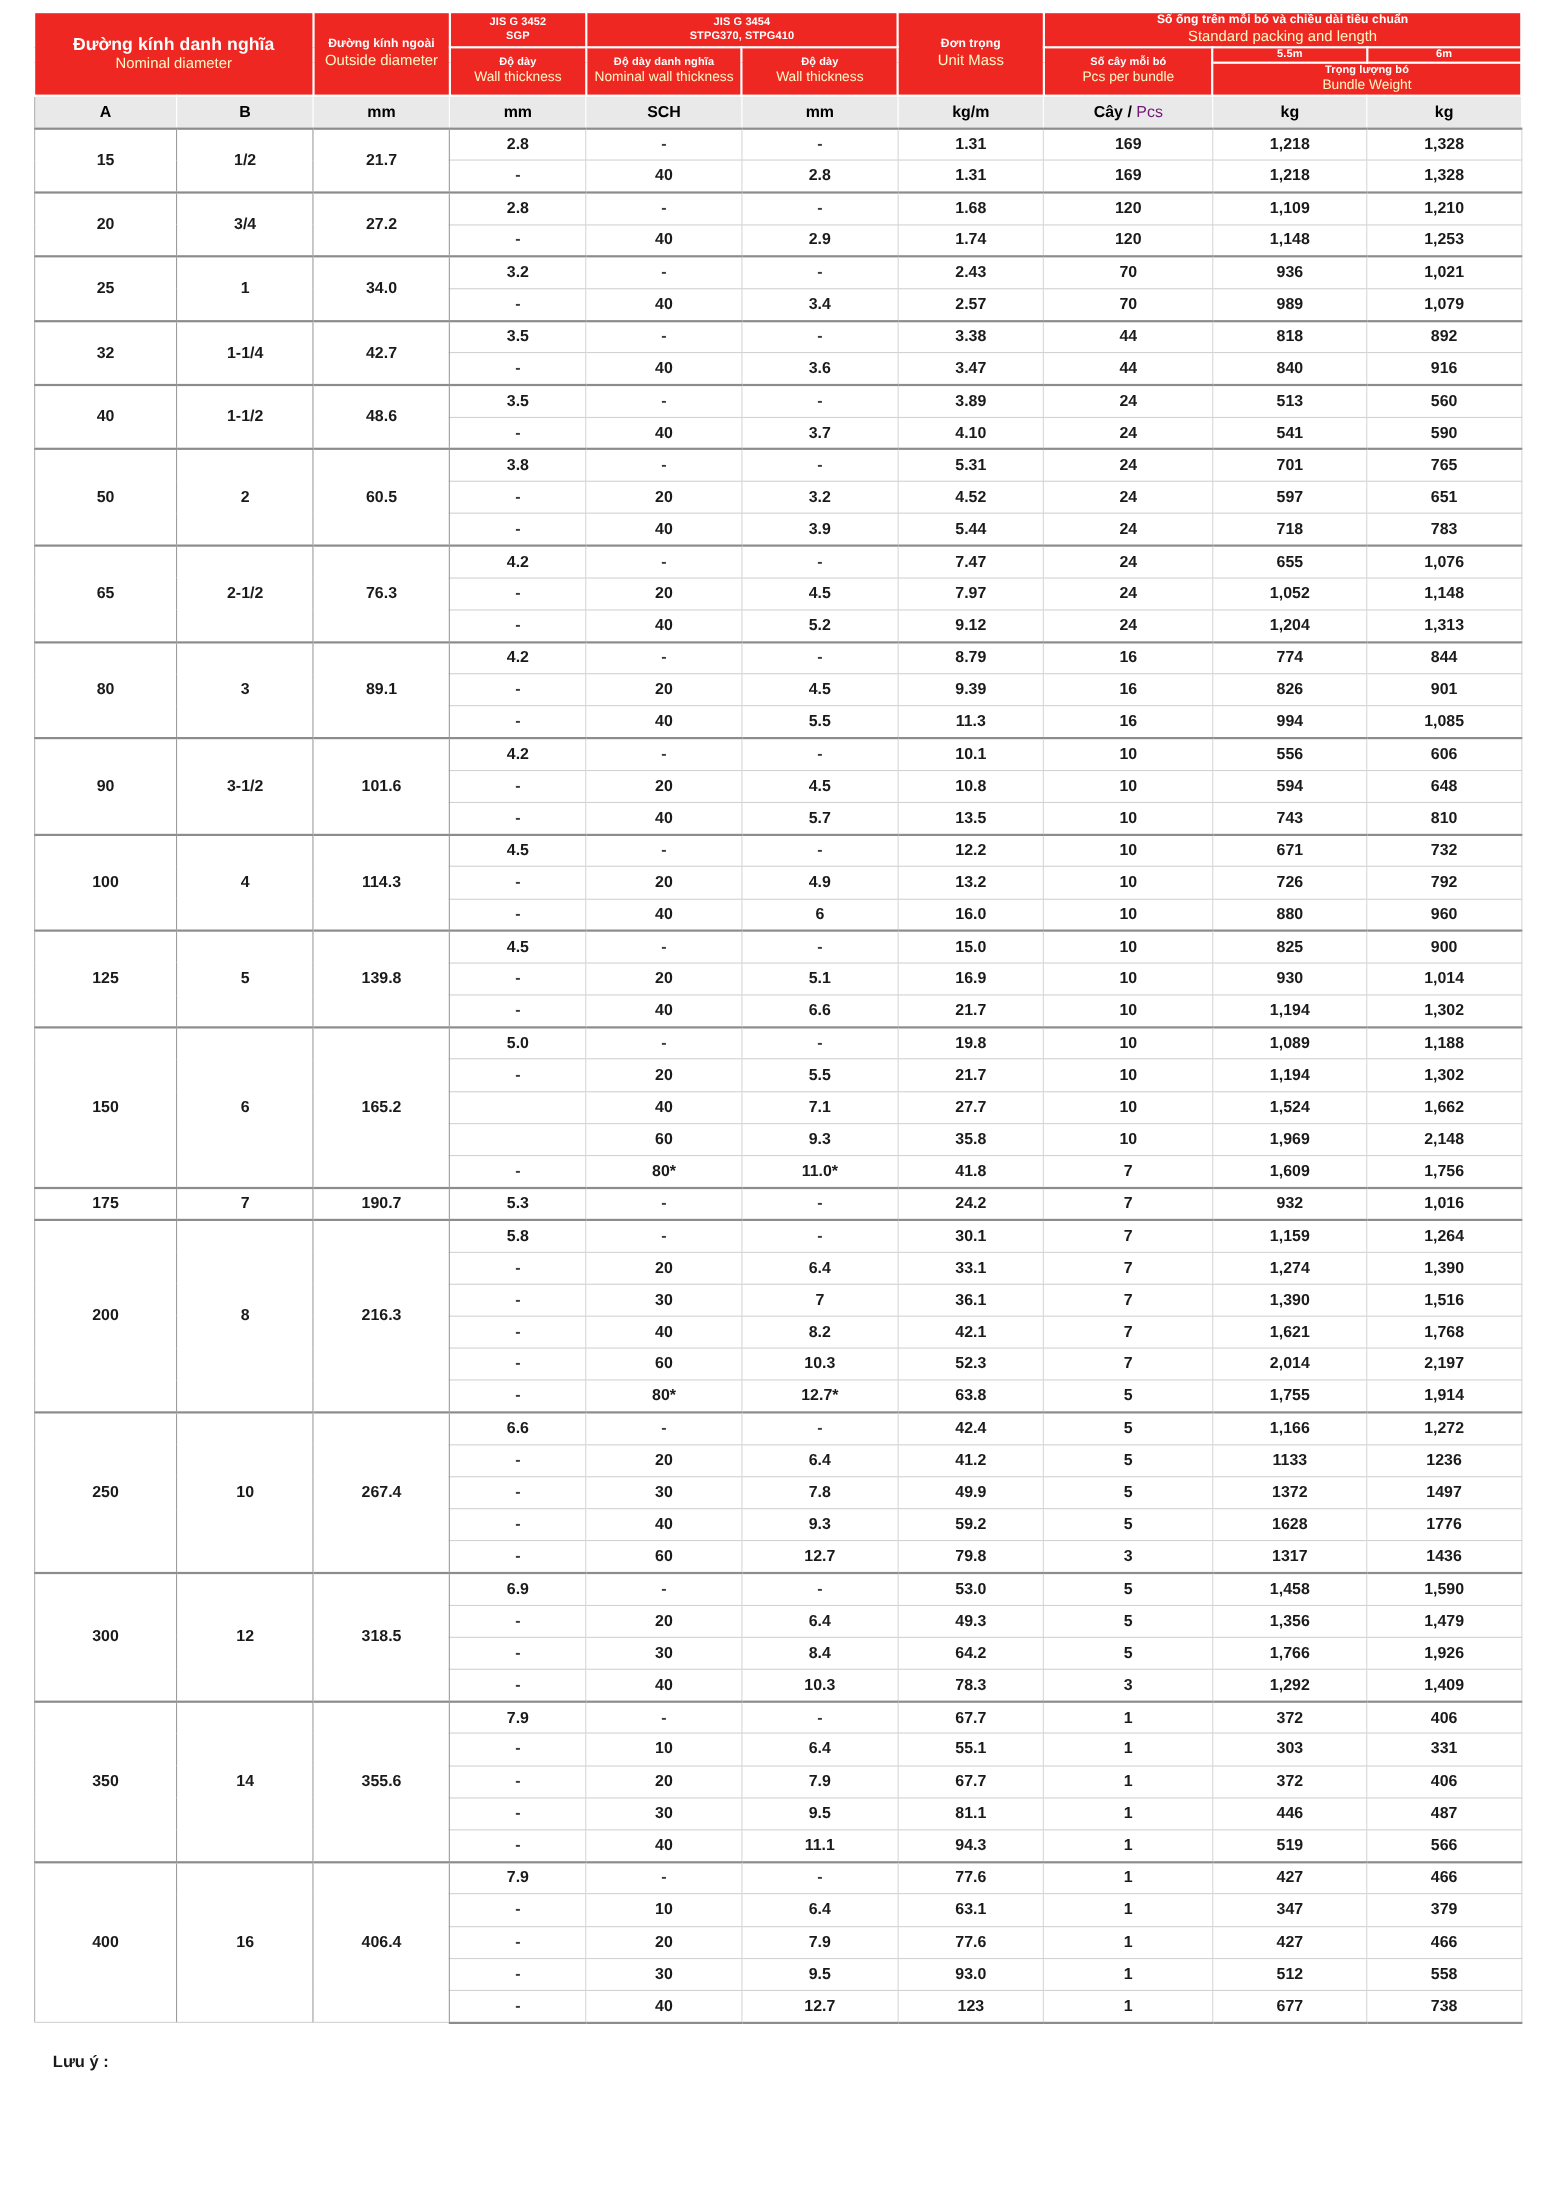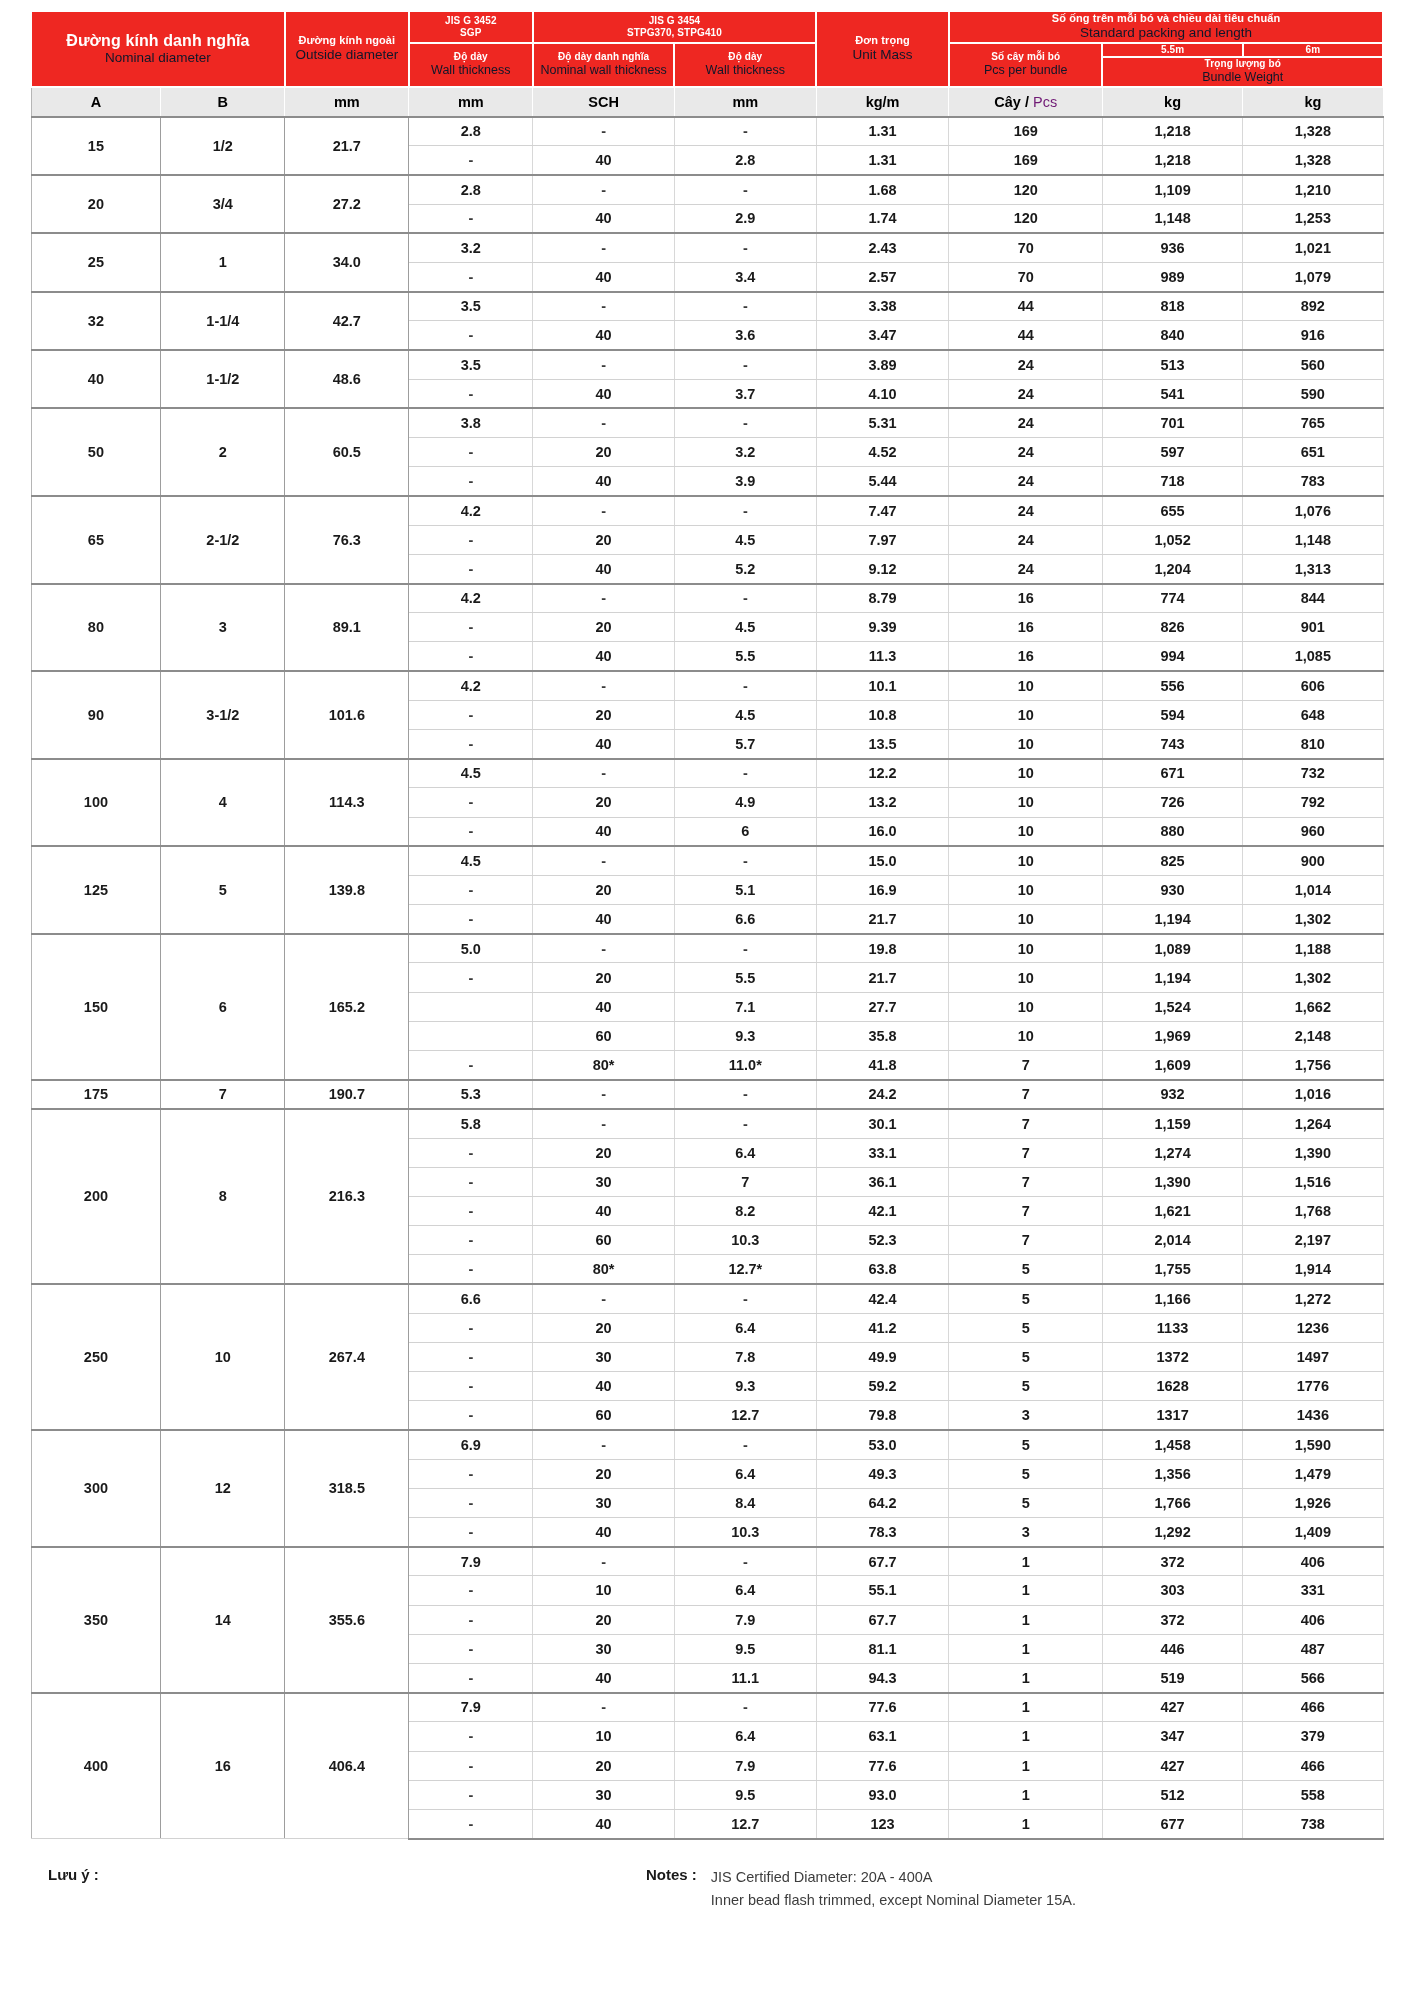--- a/index.html
+++ b/index.html
@@ -44,21 +44,21 @@
   .hcell .vi {
     display: block;
     font-weight: bold;
     font-size: 11px;
     letter-spacing: .1px;
   }
   .hcell .en {
     display: block;
     font-weight: normal;
     font-size: 13.5px;
-    color: #0f172a;
+    color: #fef9c3;
   }
   .hcell.big .vi { font-size: 16px; }
   .hcell.small .vi { font-size: 10px; }
   .hcell.small .en { font-size: 12.5px; }
 
   
   .unit {
     background: #e9e9e9;
     color: #000000;
     text-align: center;
@@ -783,20 +783,13 @@
           <td class="d">738</td>
         </tr>
       </tbody>
   </table>
 </div>
 
 <div class="notes">
   <div class="notes-col left">
     <div class="notes-lbl">Lưu ý :</div>
   </div>
-  <div class="notes-col right">
-    <div class="notes-lbl">Notes :</div>
-    <div class="notes-body">
-      <div>JIS Certified Diameter: 20A - 400A</div>
-      <div>Inner bead flash trimmed, except Nominal Diameter 15A.</div>
-    </div>
-  </div>
 </div>
 
 </body></html>

